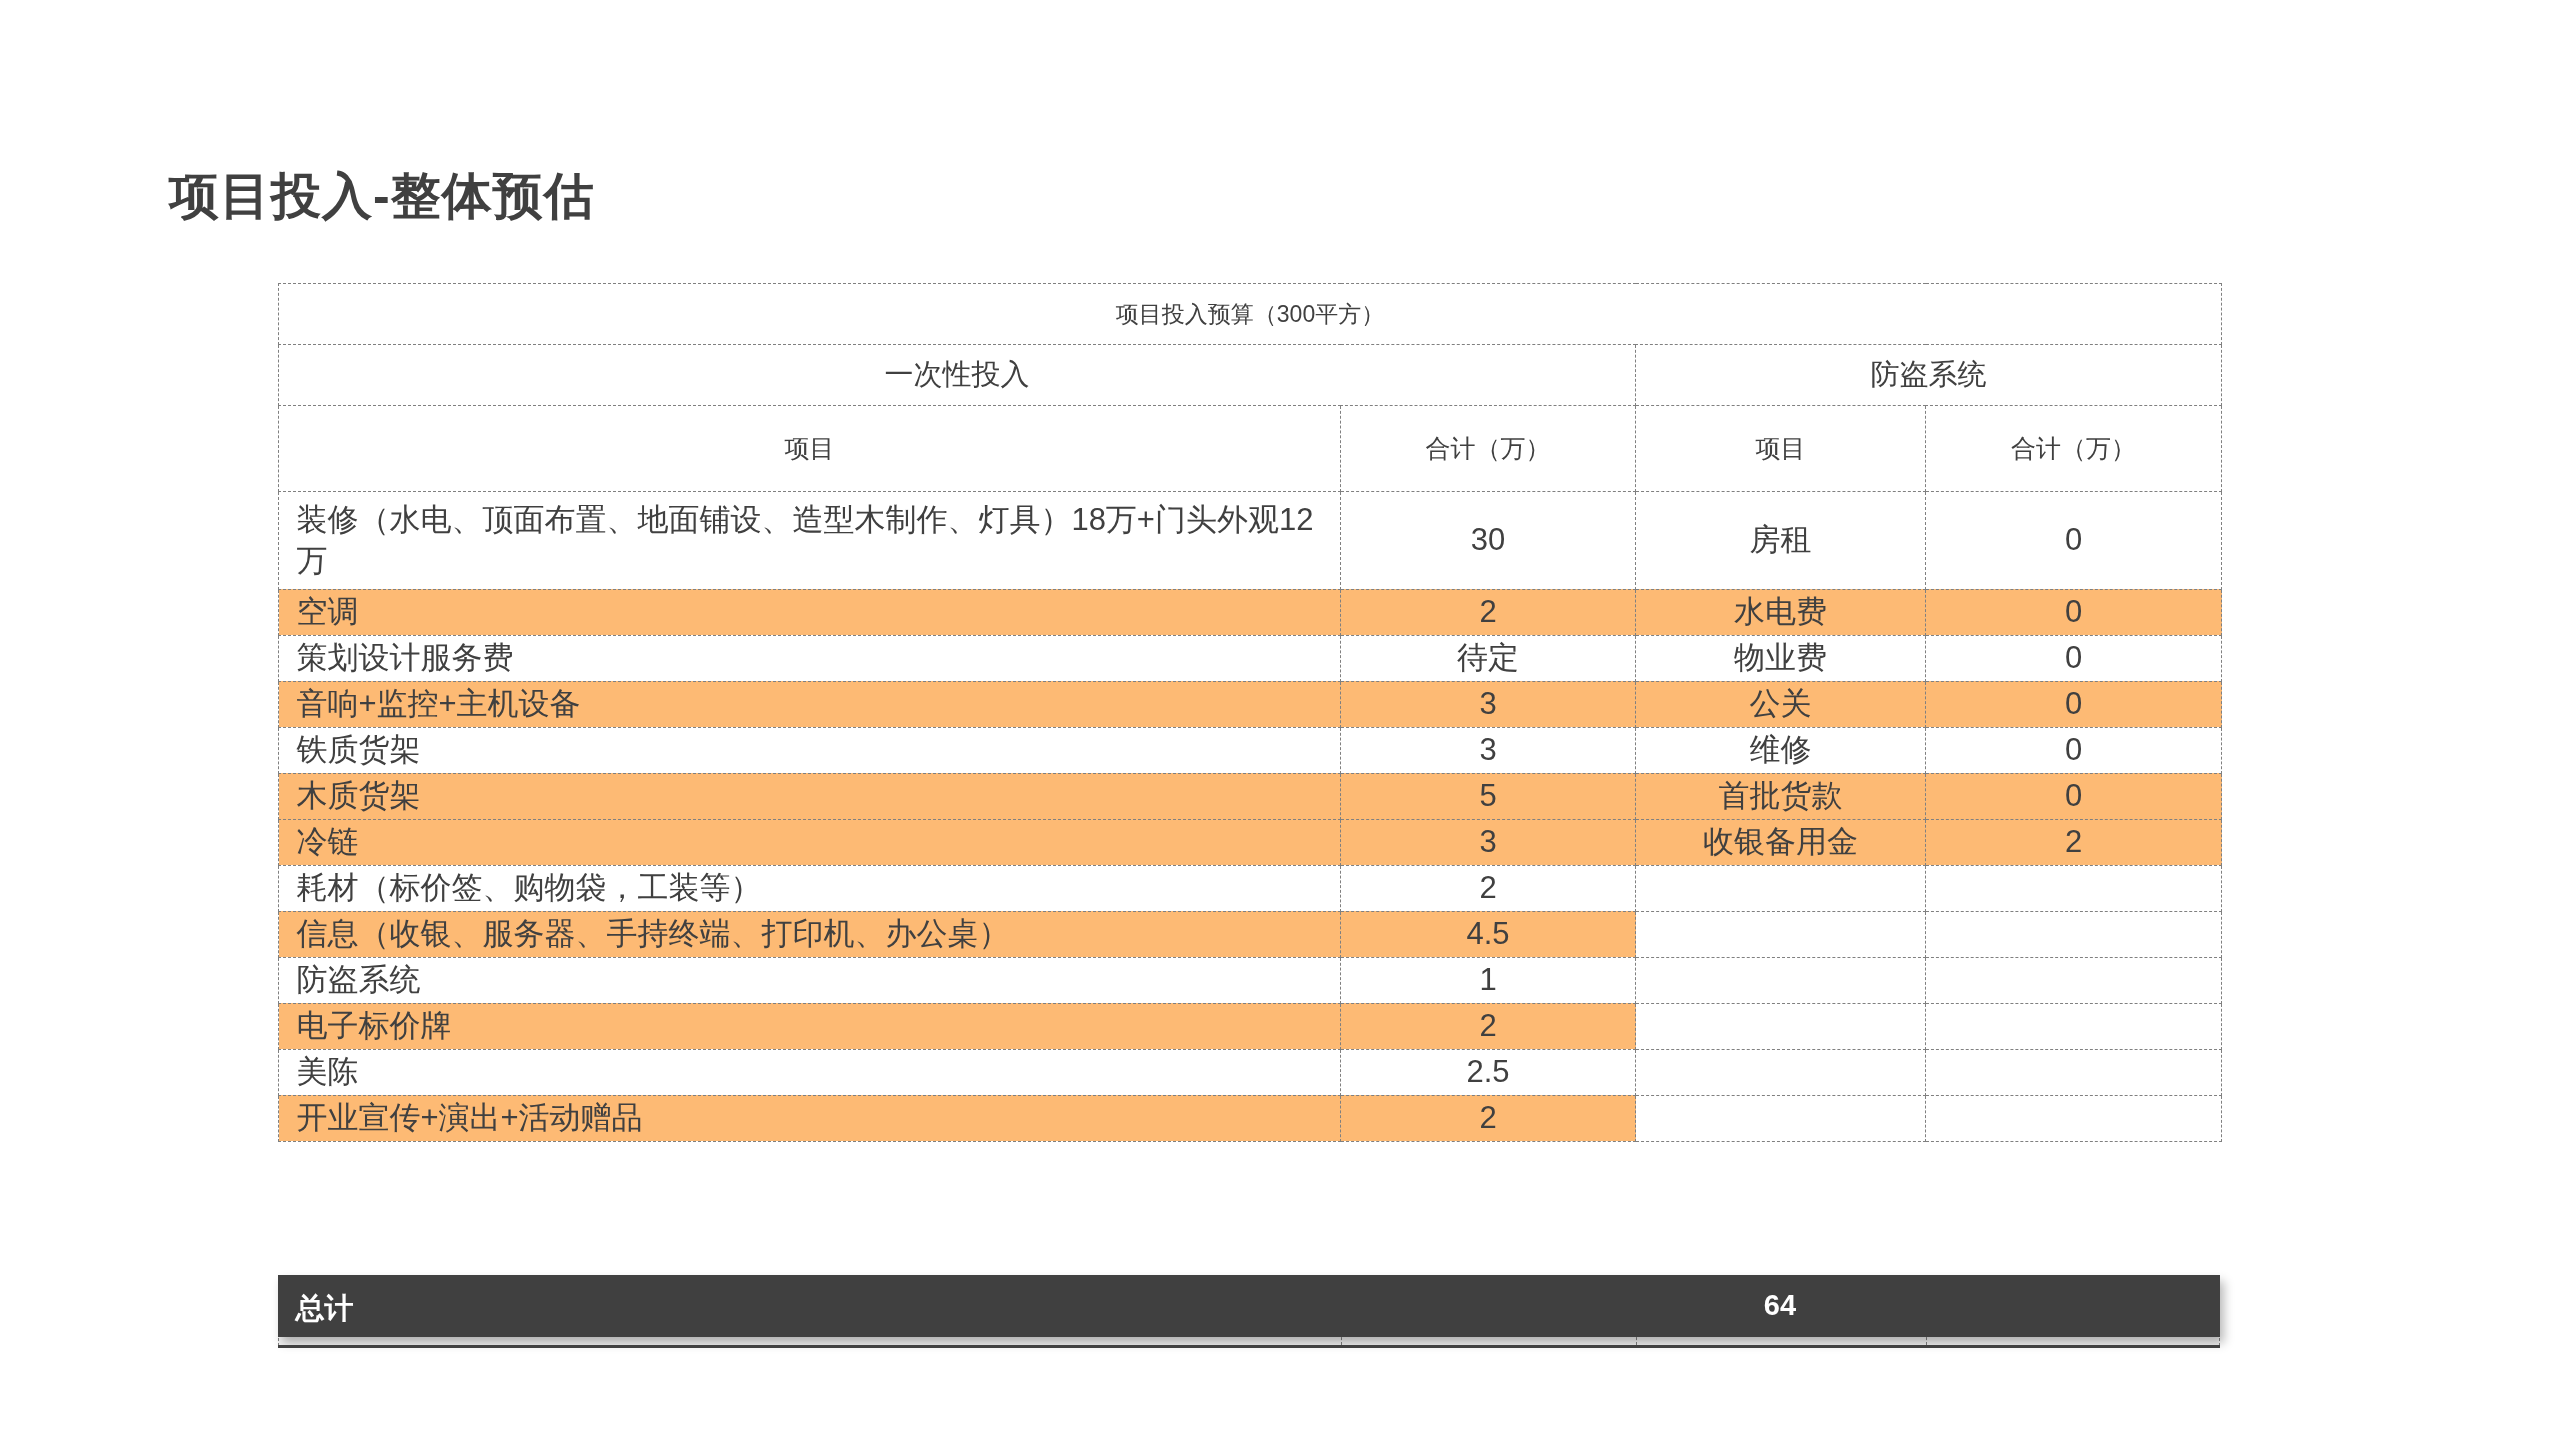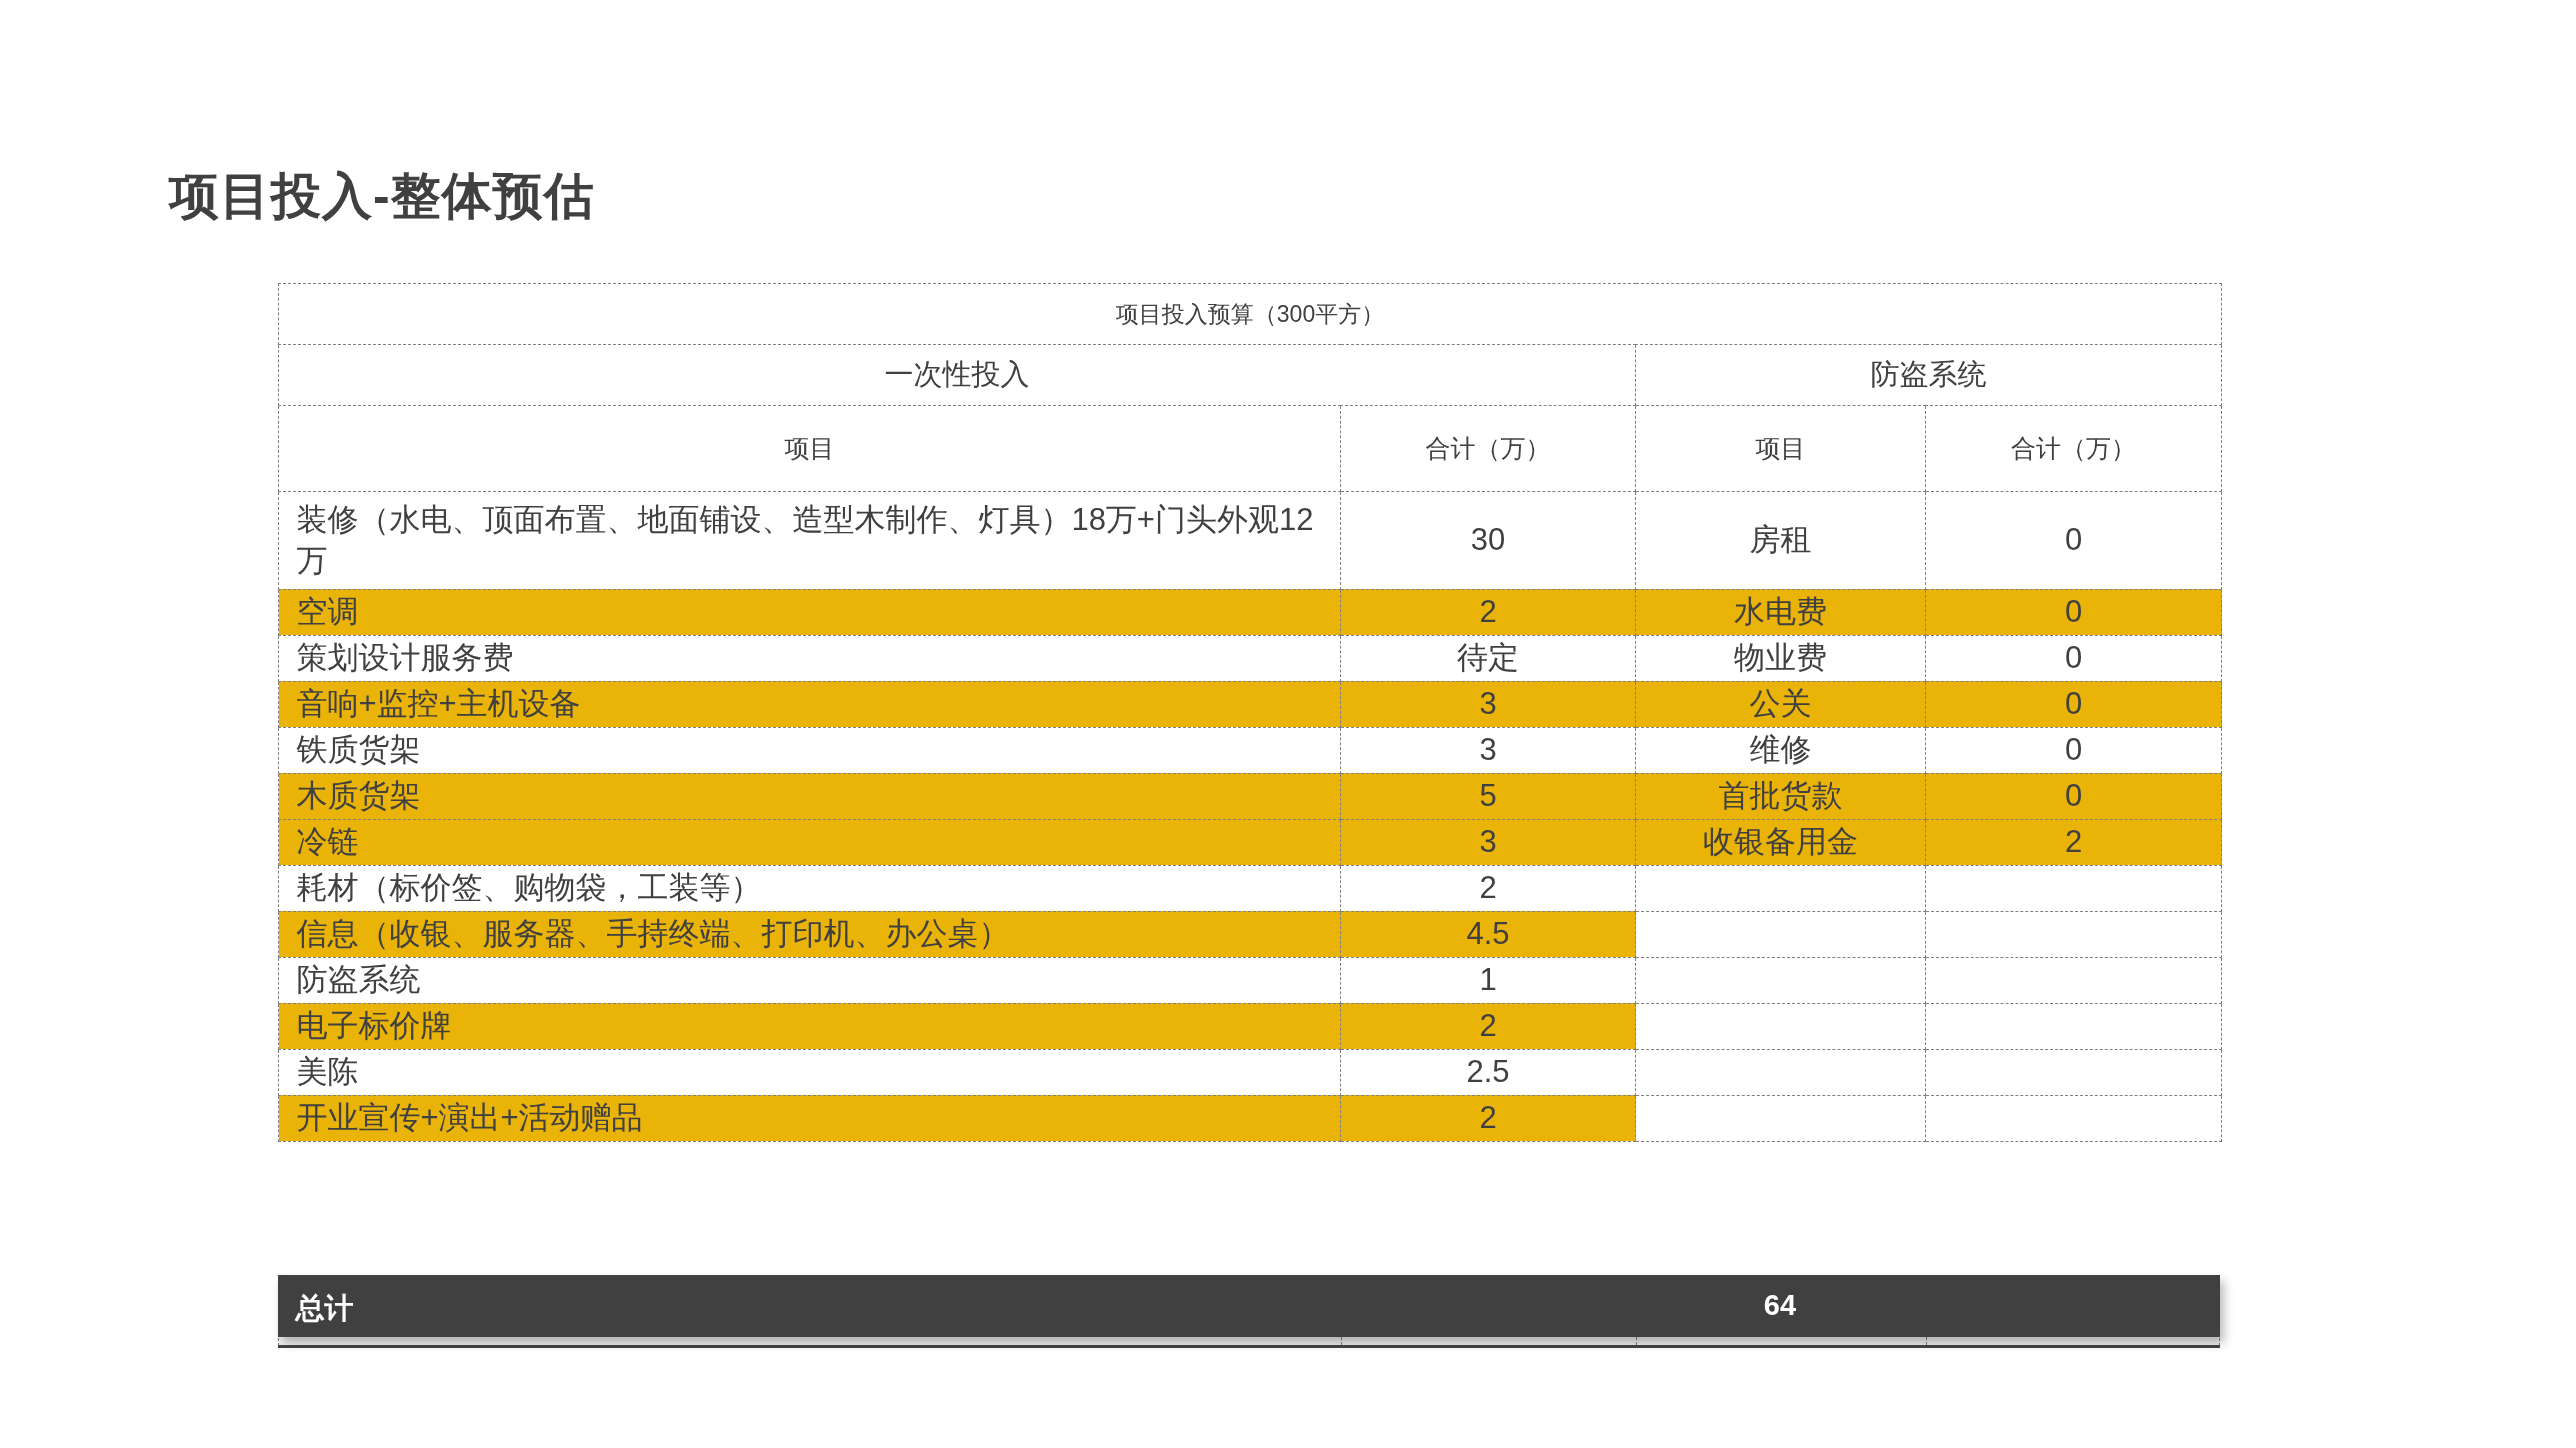--- a/index.html
+++ b/index.html
@@ -90,21 +90,21 @@
     text-align: center;
   }
   .data-row.tall td {
     height: 89px;
   }
   .data-row.tall td.item {
     padding-top: 3.9px;
     padding-bottom: 3.9px;
   }
   .shade {
-    background: #eab308;
+    background: #fdba74;
   }
   .plain {
     background: #ffffff;
   }
   .empty-cell {
     background: #ffffff;
   }
   
   .ghost-band {
     position: absolute;

